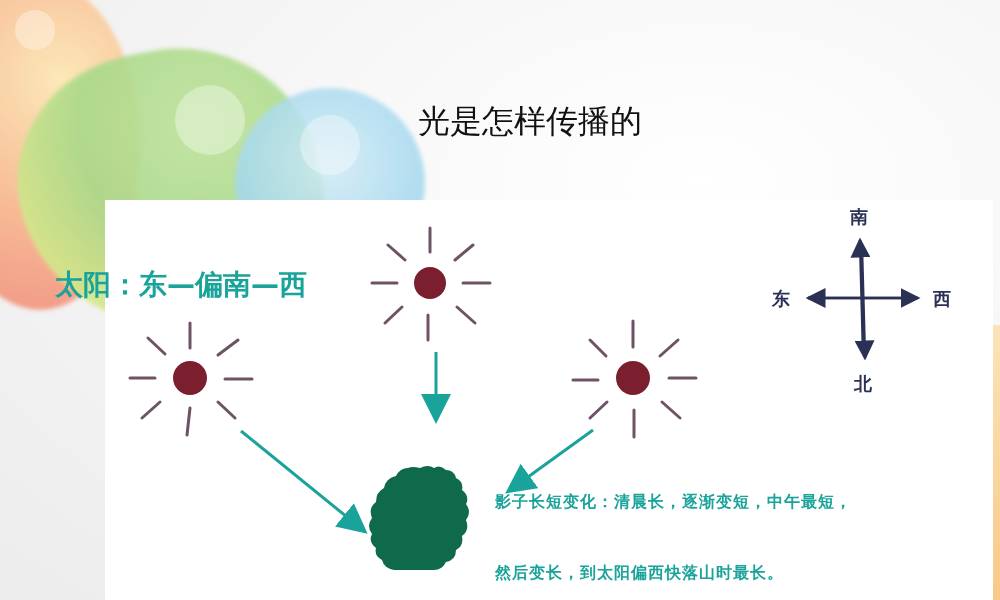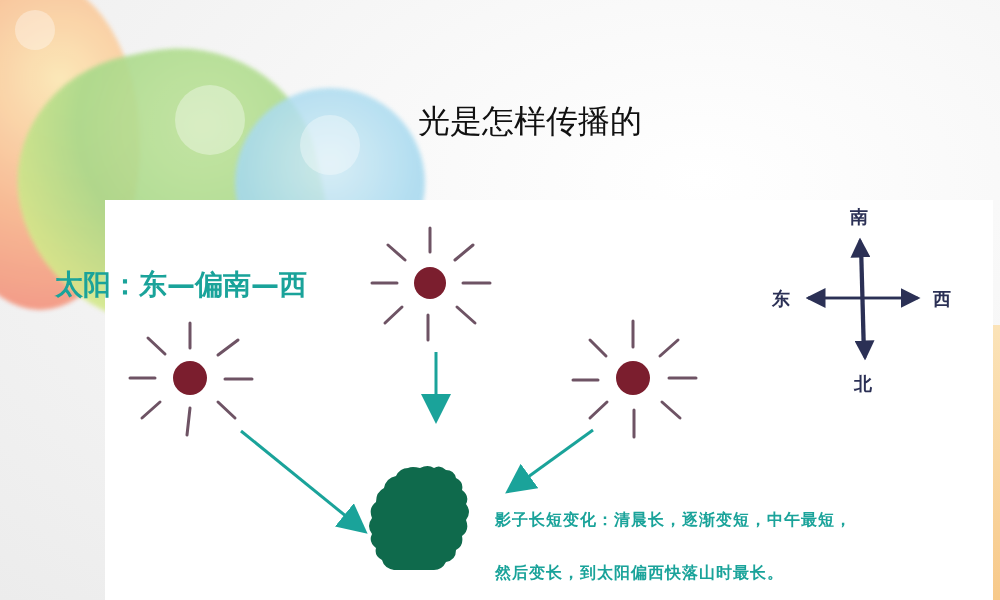--- a/index.html
+++ b/index.html
@@ -15,21 +15,21 @@
   .blob.blue   { left:235px; top:88px; width:190px; height:190px;
                  background: radial-gradient(circle at 50% 40%, #d2ecf6 0%, #a6d9ef 60%, #9fd2ea 100%); opacity:.85; }
   .bokeh { position:absolute; border-radius:50%; background:rgba(255,255,255,.35); }
   .right-stripe { position:absolute; right:0; top:325px; width:8px; height:275px;
                   background: linear-gradient(#fbe3b8, #f7c98a); }
   .title { position:absolute; left:0; right:0; top:100px; text-align:center;
            font-size:32px; color:#111; padding-left:60px; }
   .panel { position:absolute; left:105px; top:200px; width:888px; height:400px; background:#fff; }
   .sun-label { position:absolute; left:55px; top:266px; font-size:28px; color:#1aa39a; font-weight:bold; }
   .desc { position:absolute; left:495px; font-size:16px; color:#1aa39a; font-weight:bold; letter-spacing:1px; }
-  .desc.l1 { top:510px; }
+  .desc.l1 { top:492px; }
   .desc.l2 { top:563px; }
   svg.diagram { position:absolute; left:0; top:0; width:1000px; height:600px; }
   .compass-label { position:absolute; font-size:18px; color:#2b3055; font-weight:bold; }
 </style>
 </head>
 <body>
 
 <div class="bg">
   <div class="blob orange"></div>
   <div class="blob green"></div>

